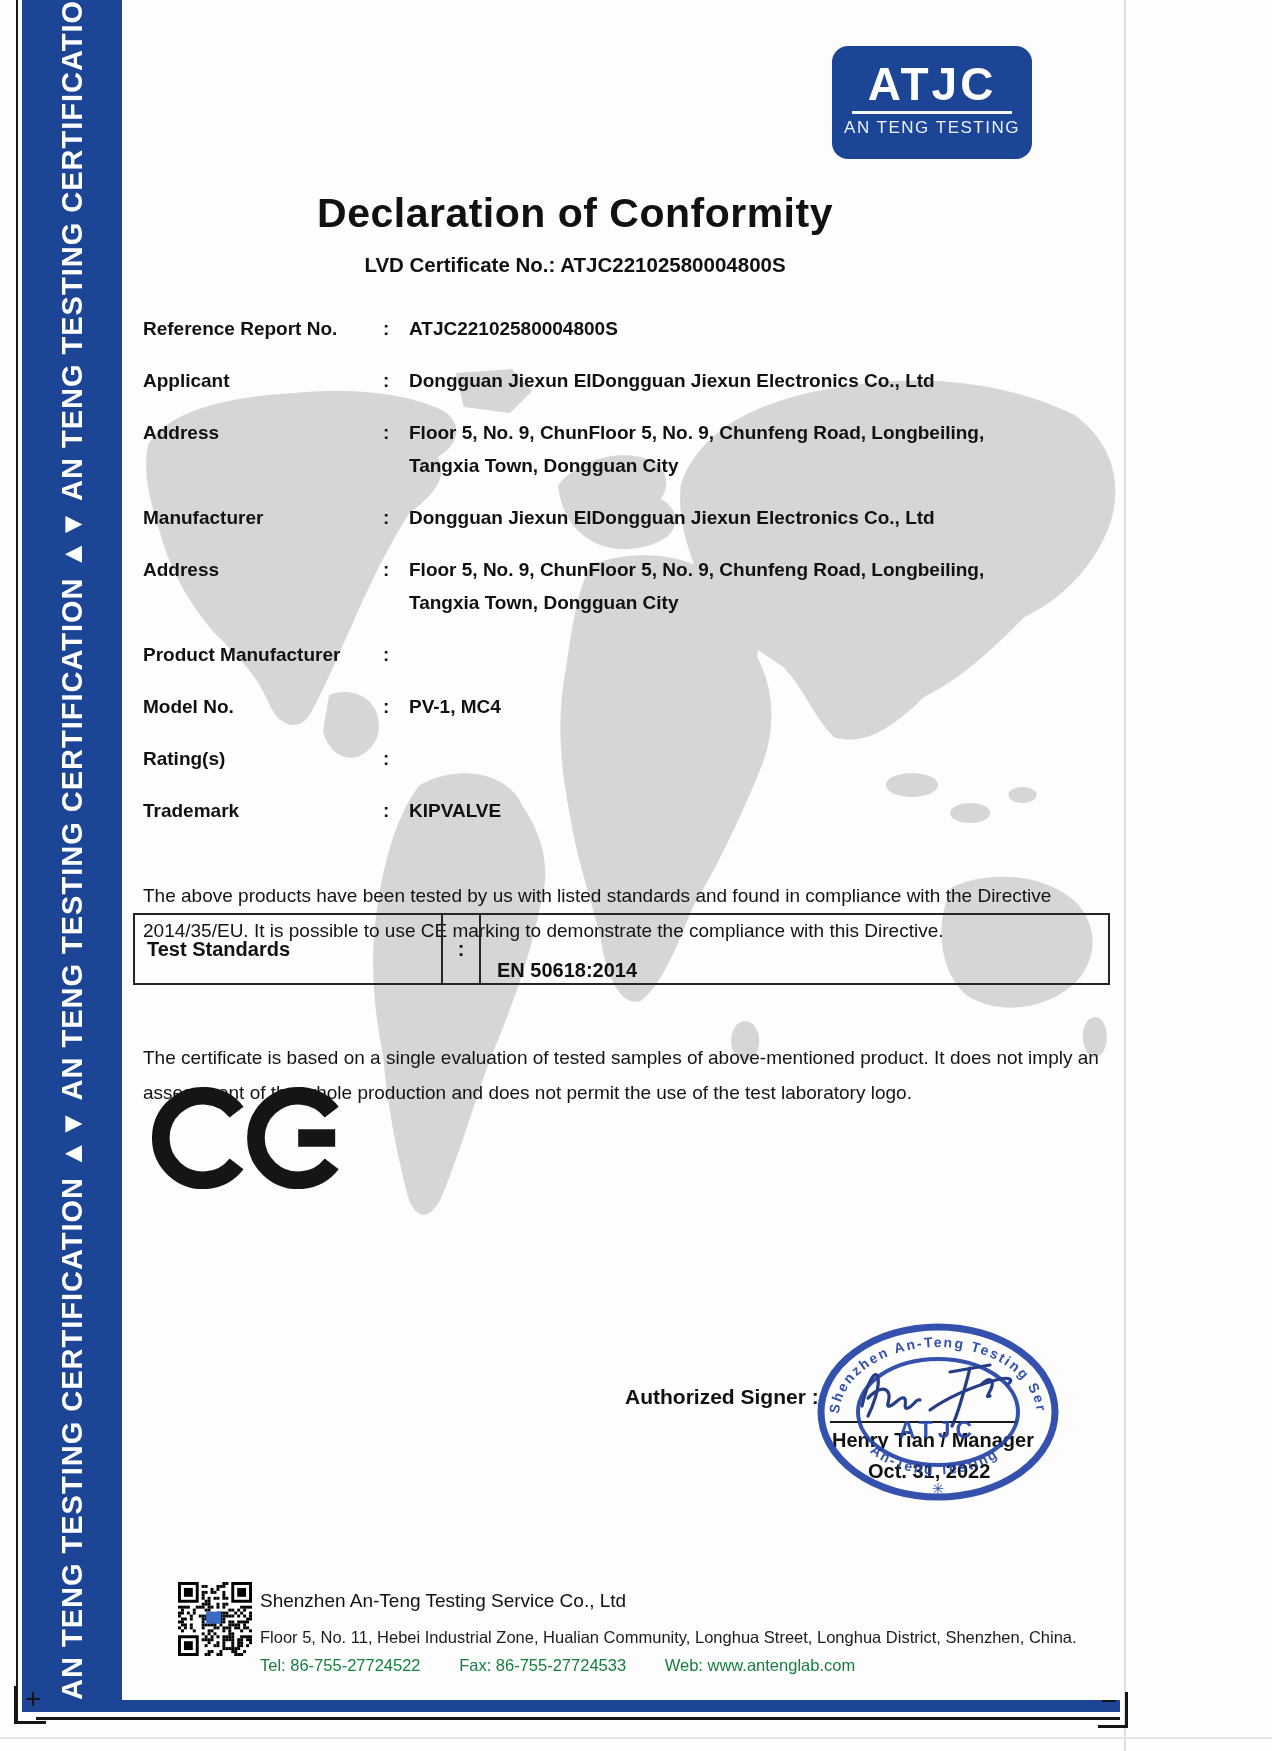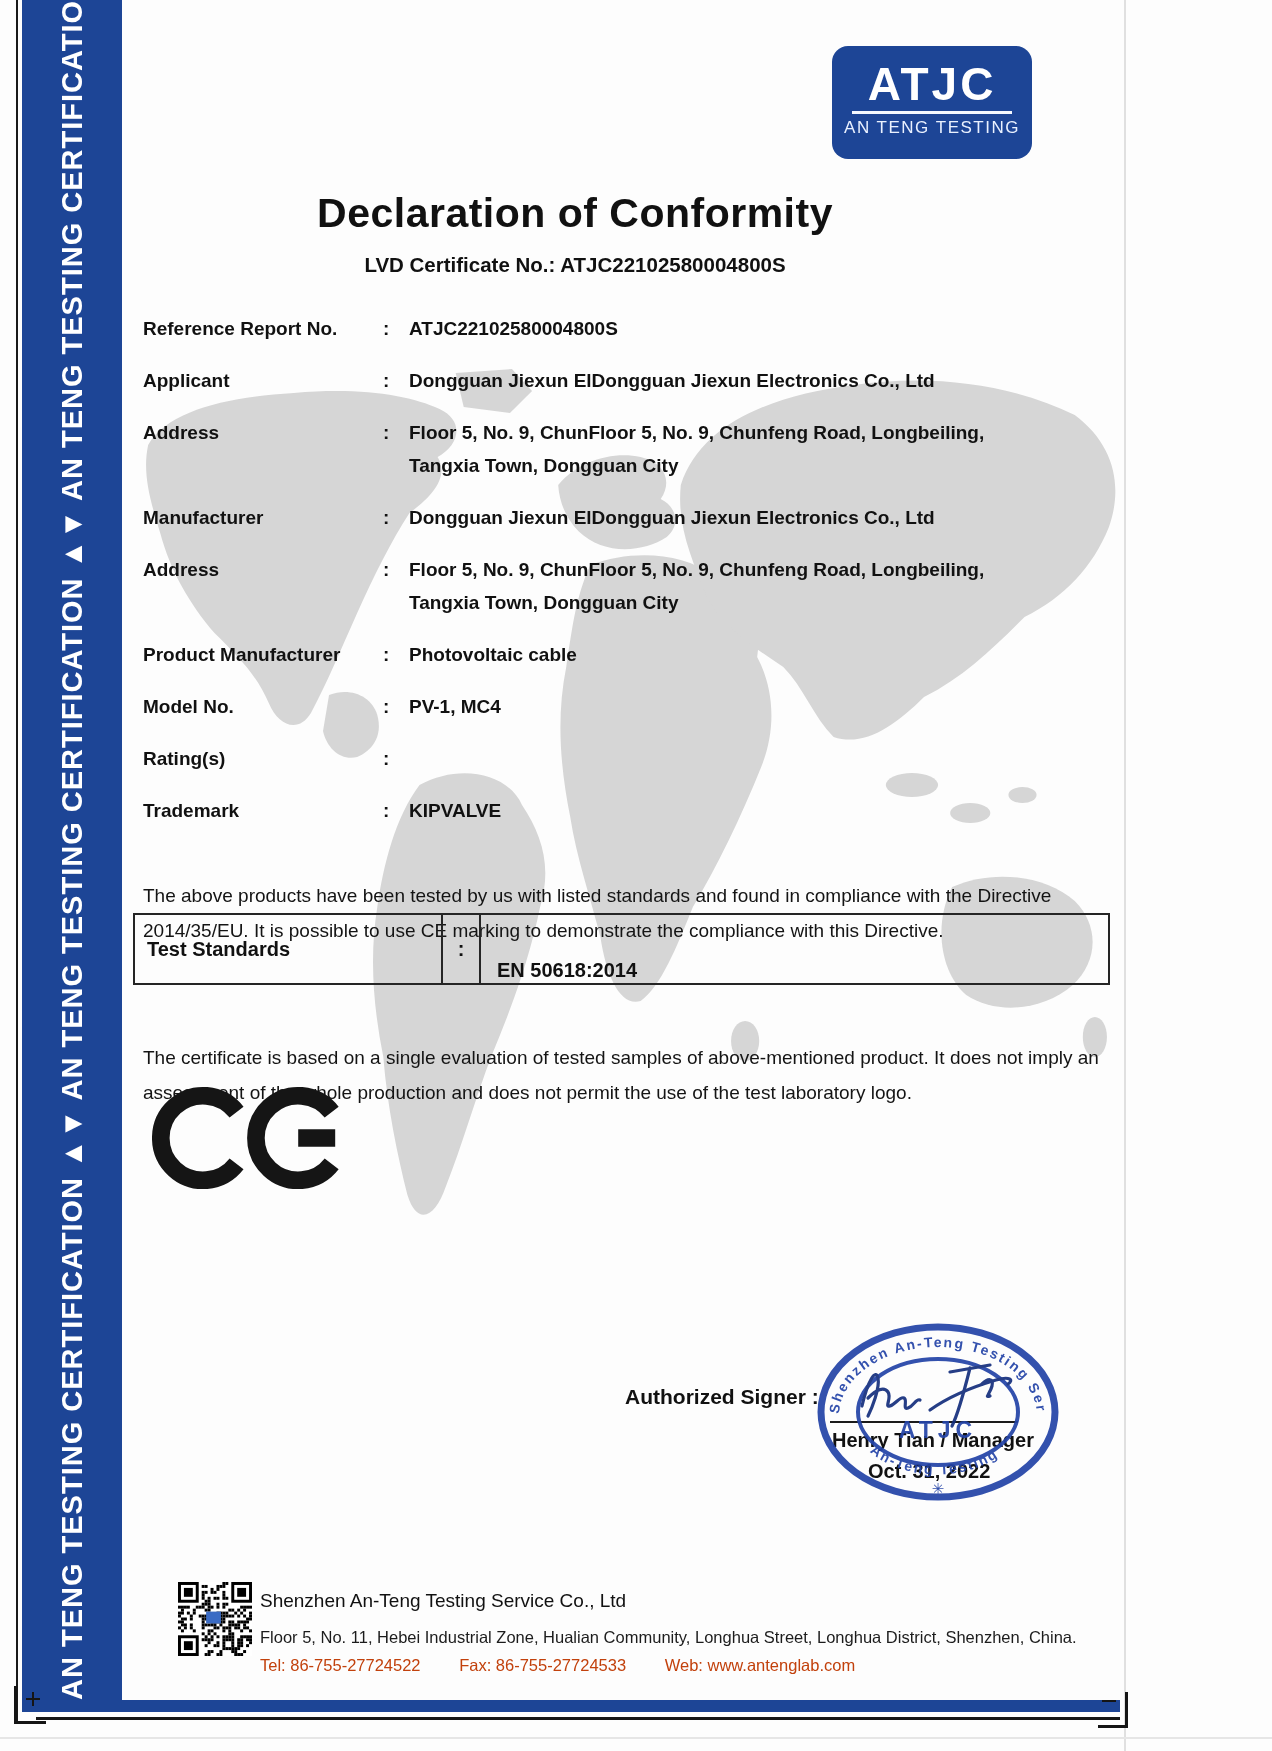--- a/index.html
+++ b/index.html
@@ -67,21 +67,21 @@
   #signer-label { left:625px; top:1385px; font-size:21px; font-weight:700; z-index:2; }
   #sig-line { left:830px; top:1421px; width:188px; height:2px; background:#1b1b1b; z-index:2; }
   #signer-name { left:832px; top:1429px; font-size:20px; font-weight:700; z-index:2; }
   #signer-date { left:868px; top:1460px; font-size:20px; font-weight:700; z-index:2; }
   #stamp { left:812px; top:1320px; width:252px; height:185px; z-index:4; opacity:.93; pointer-events:none; }
 
   
   #qr-code { left:178px; top:1582px; width:74px; height:74px; z-index:2; }
   #footer-company { left:260px; top:1590px; font-size:19px; z-index:2; }
   #footer-address { left:260px; top:1628px; font-size:16.5px; color:#1c1c1c; z-index:2; }
-  #footer-contact { left:260px; top:1656px; font-size:16.5px; color:#c2410c; z-index:2; }
+  #footer-contact { left:260px; top:1656px; font-size:16.5px; color:#15803d; z-index:2; }
   #footer-contact span { margin-right:34px; }
   #footer-bluebar { left:22px; top:1700px; width:1098px; height:12px; background:#1d4596; z-index:2; }
   #footer-blackline { left:36px; top:1717px; width:1084px; height:3px; background:#161616; z-index:2; }
 
   
   .corner { z-index:3; }
   #mark-bl { left:14px; top:1686px; width:32px; height:38px; border-left:3px solid #151515; border-bottom:3px solid #151515; }
   #mark-bl-h { left:26px; top:1698px; width:14px; height:2px; background:#151515; }
   #mark-bl-v { left:32px; top:1692px; width:2px; height:14px; background:#151515; }
   #mark-br { left:1098px; top:1692px; width:30px; height:36px; border-right:3px solid #151515; border-bottom:3px solid #151515; }
@@ -164,21 +164,20 @@
     <div class="lbl">Address</div>
     <div class="col">:</div>
     <div class="val">
       <div>Floor 5, No. 9, ChunFloor 5, No. 9, Chunfeng Road, Longbeiling,</div>
       <div>Tangxia Town, Dongguan City</div>
     </div>
   </div>
   <div class="row">
     <div class="lbl">Product Manufacturer</div>
     <div class="col">:</div>
-    <div class="val">Photovoltaic cable</div>
   </div>
   <div class="row">
     <div class="lbl">Model No.</div>
     <div class="col">:</div>
     <div class="val">PV-1, MC4</div>
   </div>
   <div class="row">
     <div class="lbl">Rating(s)</div>
     <div class="col">:</div>
   </div>

